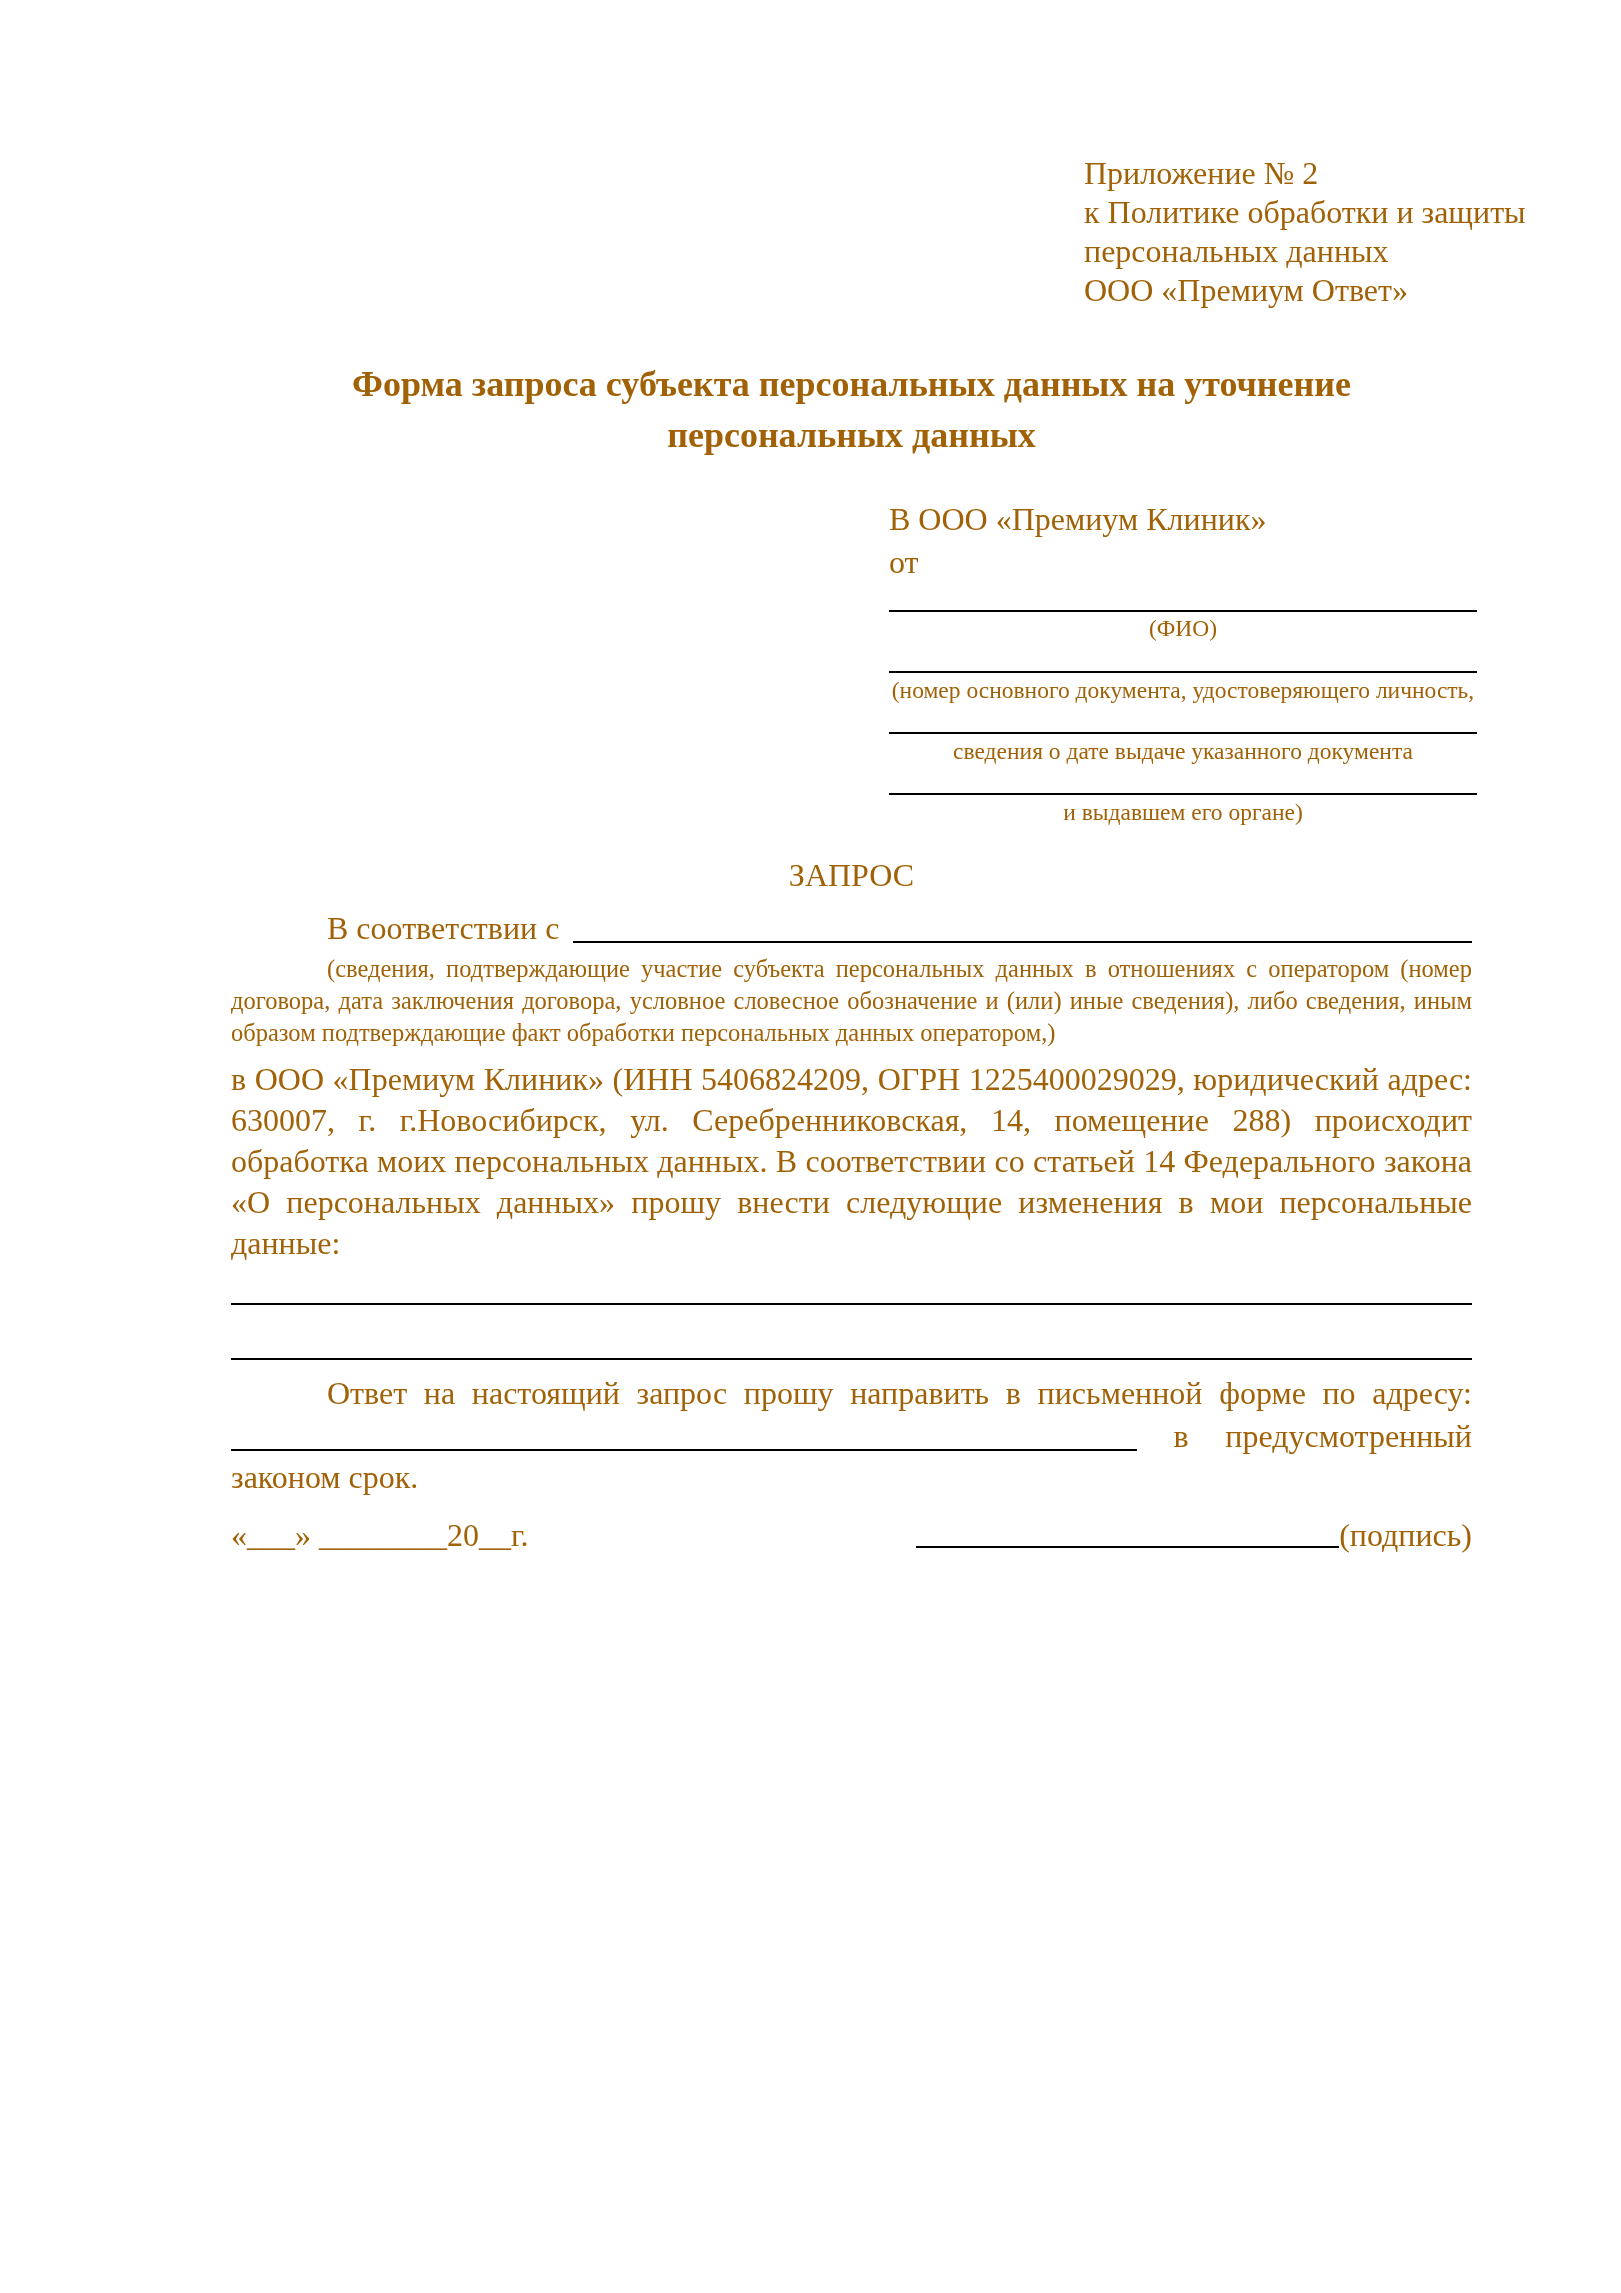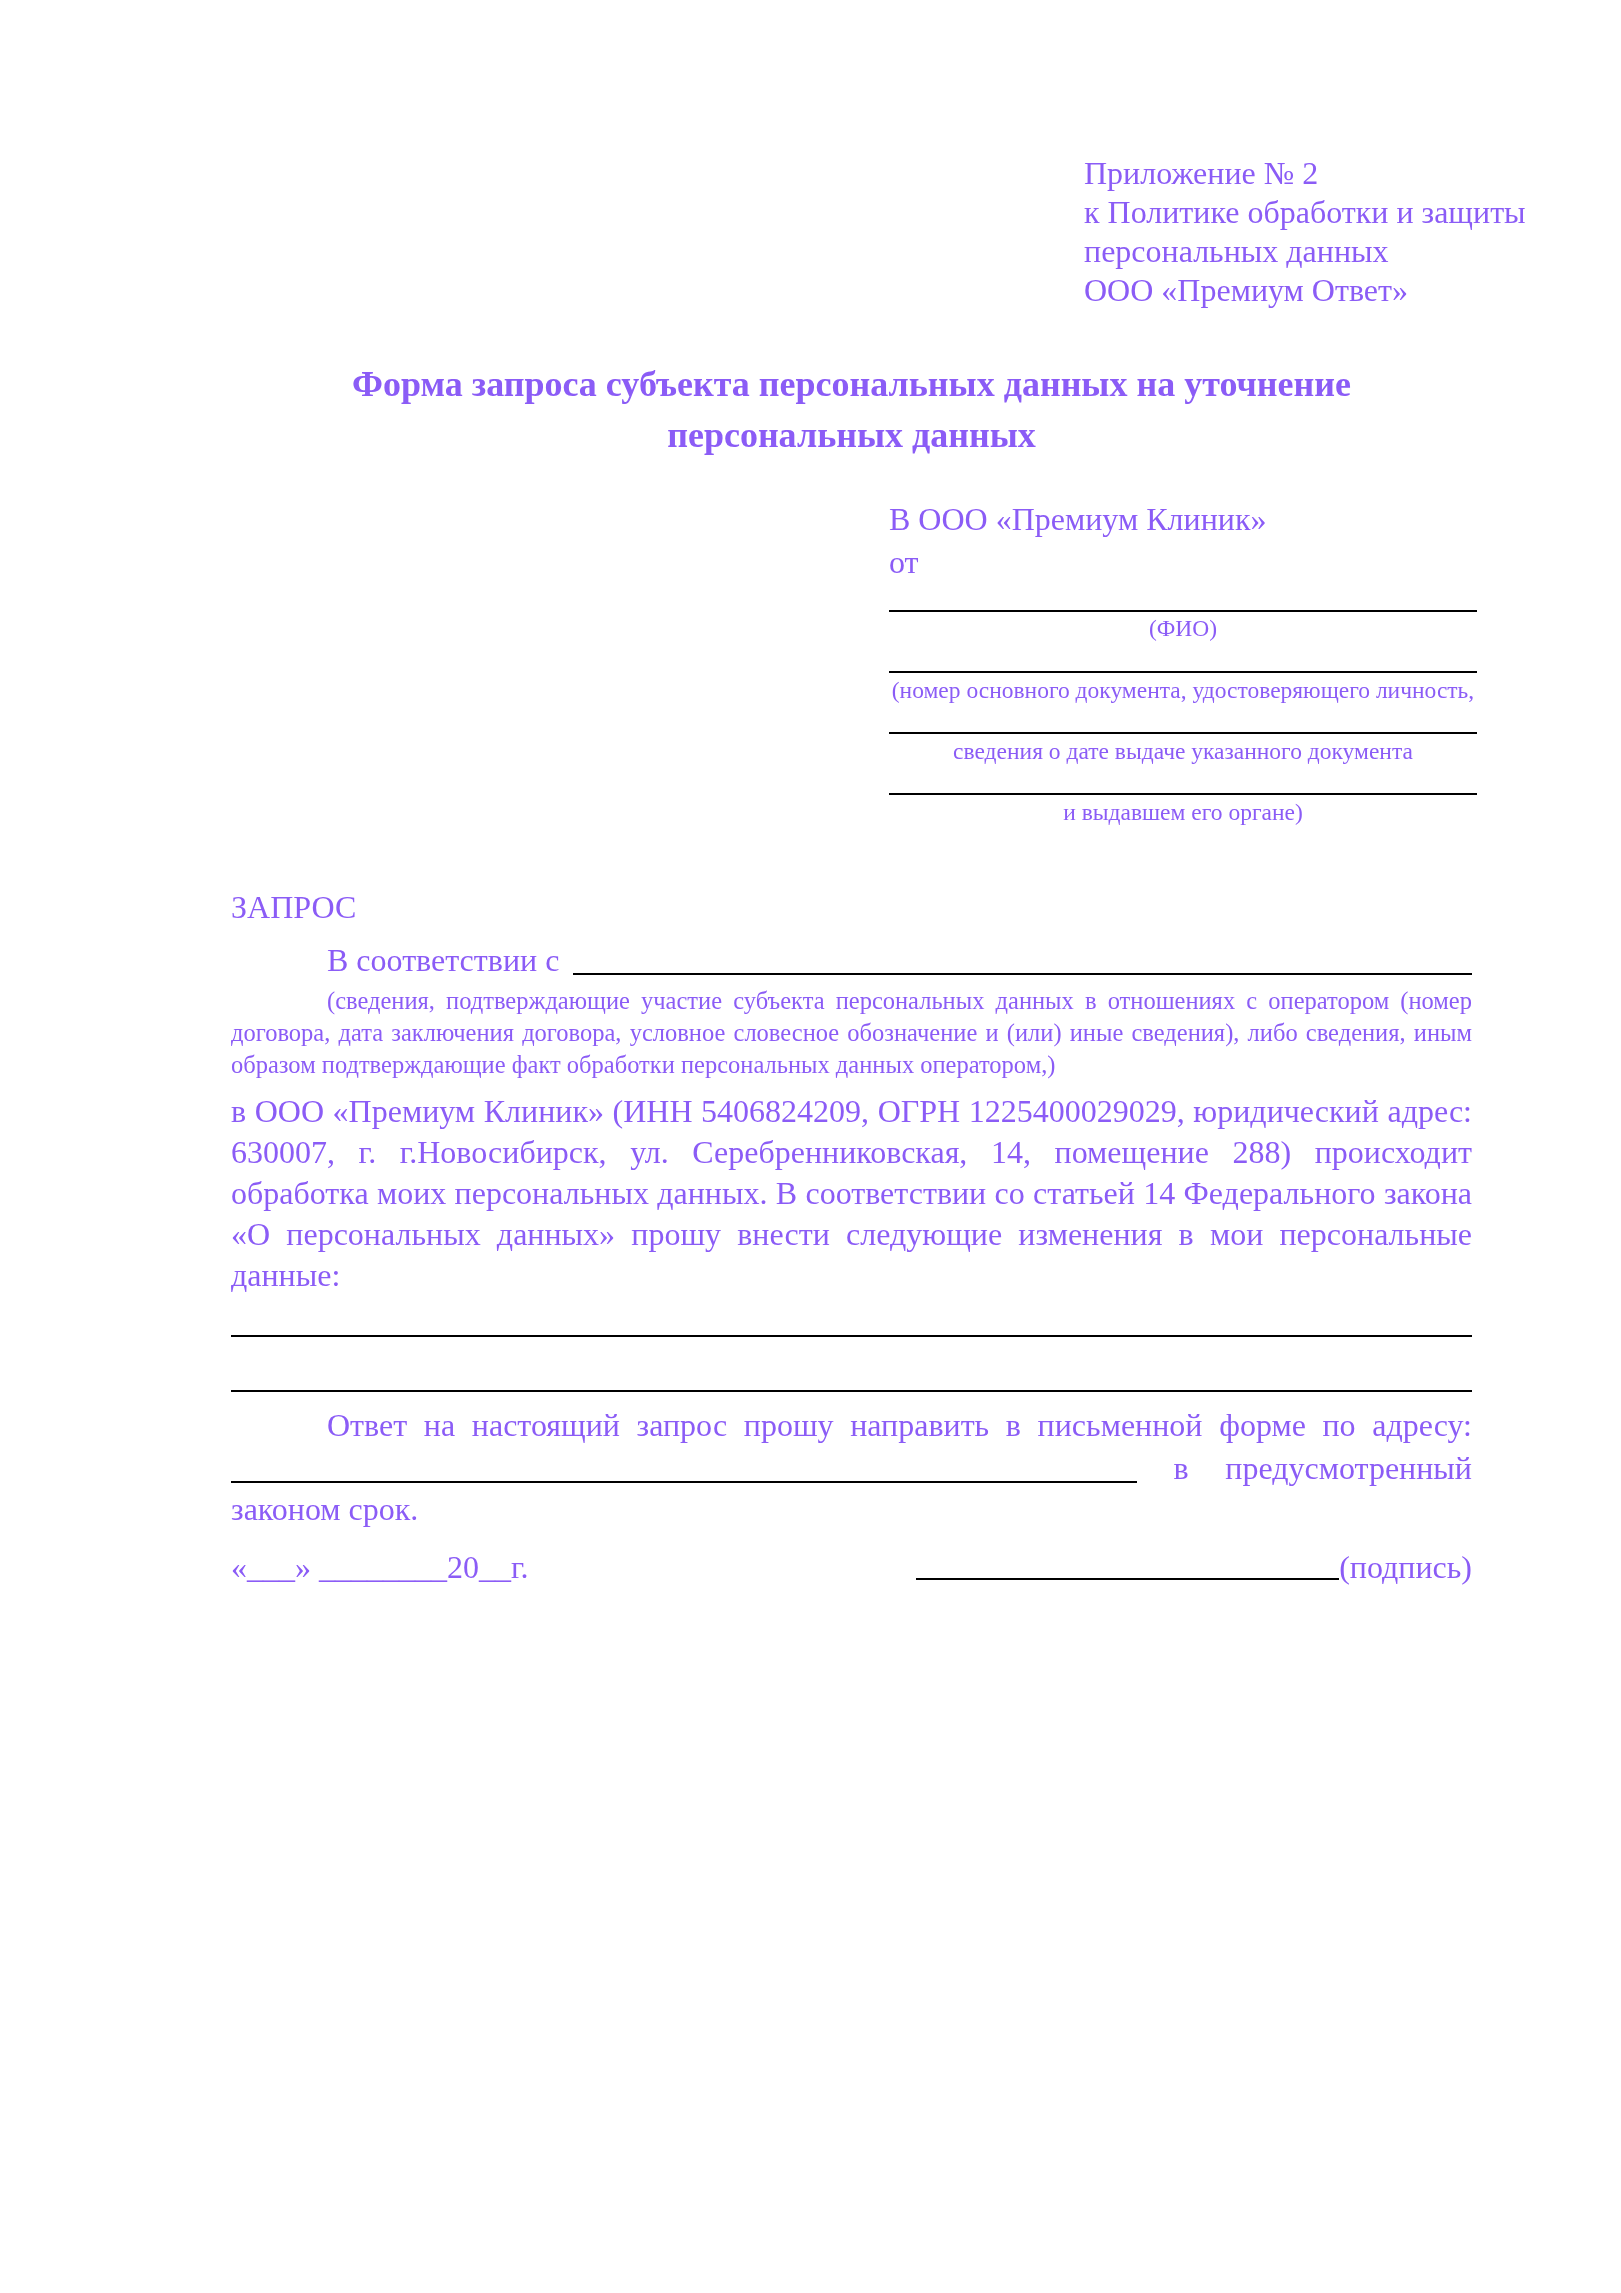--- a/index.html
+++ b/index.html
@@ -1,17 +1,17 @@
 <!DOCTYPE html>
 <html><head>
 <meta charset="utf-8">
 <style>
   html,body{margin:0;padding:0;background:#888;}
   .page{
-    width:1621px;height:2294px;background:#ffffff;color:#8b5cf6;
+    width:1621px;height:2294px;background:#ffffff;color:#a16207;
     font-family:"Liberation Serif","DejaVu Serif",serif;
     font-size:32px;box-sizing:border-box;
     padding:154px 149px 0 231px;margin:0 auto;position:relative;
   }
   
   .appendix{margin-left:853px;line-height:39px;}
   .appendix div{white-space:nowrap;}
   
   .title{
     font-weight:bold;font-size:36px;line-height:51px;text-align:center;
@@ -21,21 +21,21 @@
   .addressee{margin-left:658px;width:588px;margin-top:37px;}
   .addr-to{line-height:43px;}
   .addr-from{line-height:43px;margin-bottom:25.5px;}
   .field-line{height:0;border-bottom:2.9px solid #000;}
   .field-caption{
     font-size:23.5px;line-height:29px;text-align:center;
     padding:2.9px 0 27.4px;
   }
   .field:last-child .field-caption{padding-bottom:0;}
   
-  .zapros{line-height:41px;margin-top:60px;}
+  .zapros{text-align:center;line-height:41px;margin-top:28px;}
   .intro-row{display:flex;align-items:flex-end;line-height:41px;margin-top:11.8px;}
   .intro-prefix{padding-left:96px;padding-right:13.7px;white-space:nowrap;}
   .intro-blank{flex:1;border-bottom:2.9px solid #000;margin-bottom:5.9px;}
   .note{
     font-size:24.5px;line-height:32px;text-align:justify;
     text-indent:96px;margin:3.9px 0 0;
   }
   .body-par{line-height:41px;text-align:justify;margin:9.8px 0 0;}
   .blank-line{height:39px;border-bottom:2.9px solid #000;}
   .blank-line.second{height:53px;}

